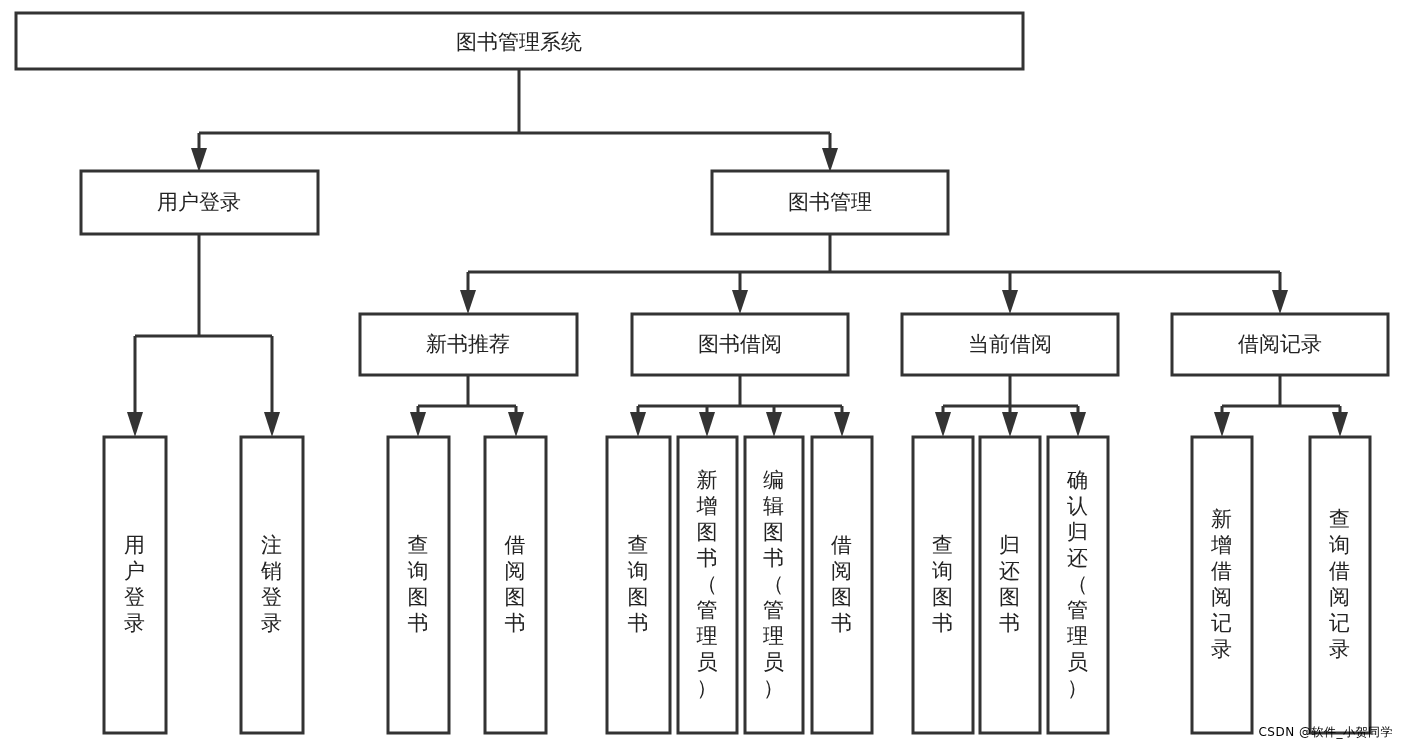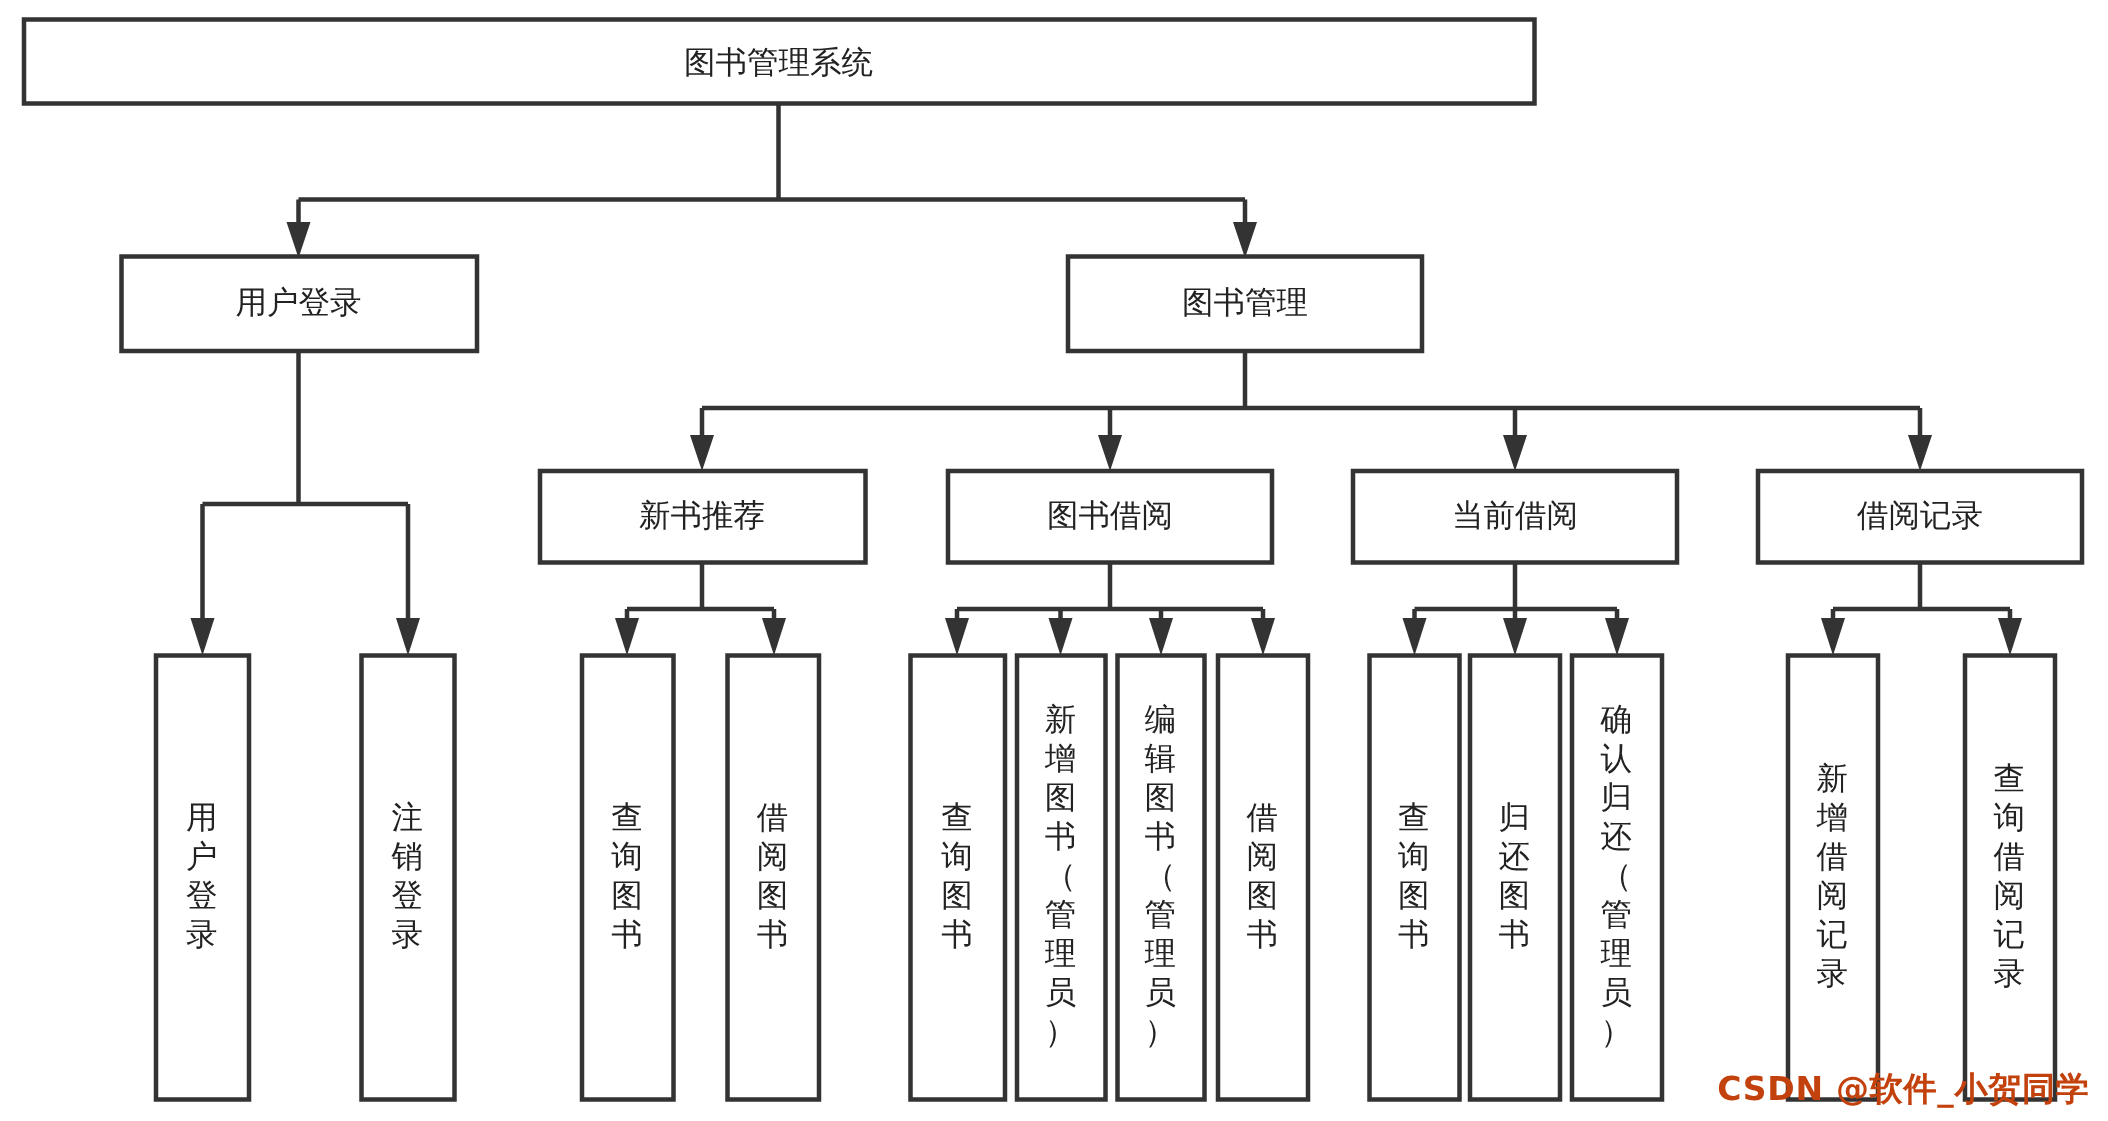--- a/index.html
+++ b/index.html
@@ -25,26 +25,25 @@
     font-family:"DejaVu Sans","Liberation Sans",sans-serif;
     font-size:21px;
     text-anchor:middle;
     letter-spacing:1px;
   }
   .watermark{
     position:absolute;
     right:12px;
     bottom:6px;
     font-family:"DejaVu Sans","Liberation Sans",sans-serif;
-    font-size:22px;
-    color:#c2410c;
+    font-size:12px;
+    color:#000000;
     letter-spacing:0.5px;
     white-space:nowrap;
     user-select:none;
-    font-weight:bold;
   }
 </style>
 </head>
 <body>
 
 <svg id="diagram" viewBox="0 0 1405 747" xmlns="http://www.w3.org/2000/svg">
 
   <g>
 
     <path class="conn" d="M519,69 L519,133 M199,133 L830,133 M199,133 L199,160 M830,133 L830,160"></path>

